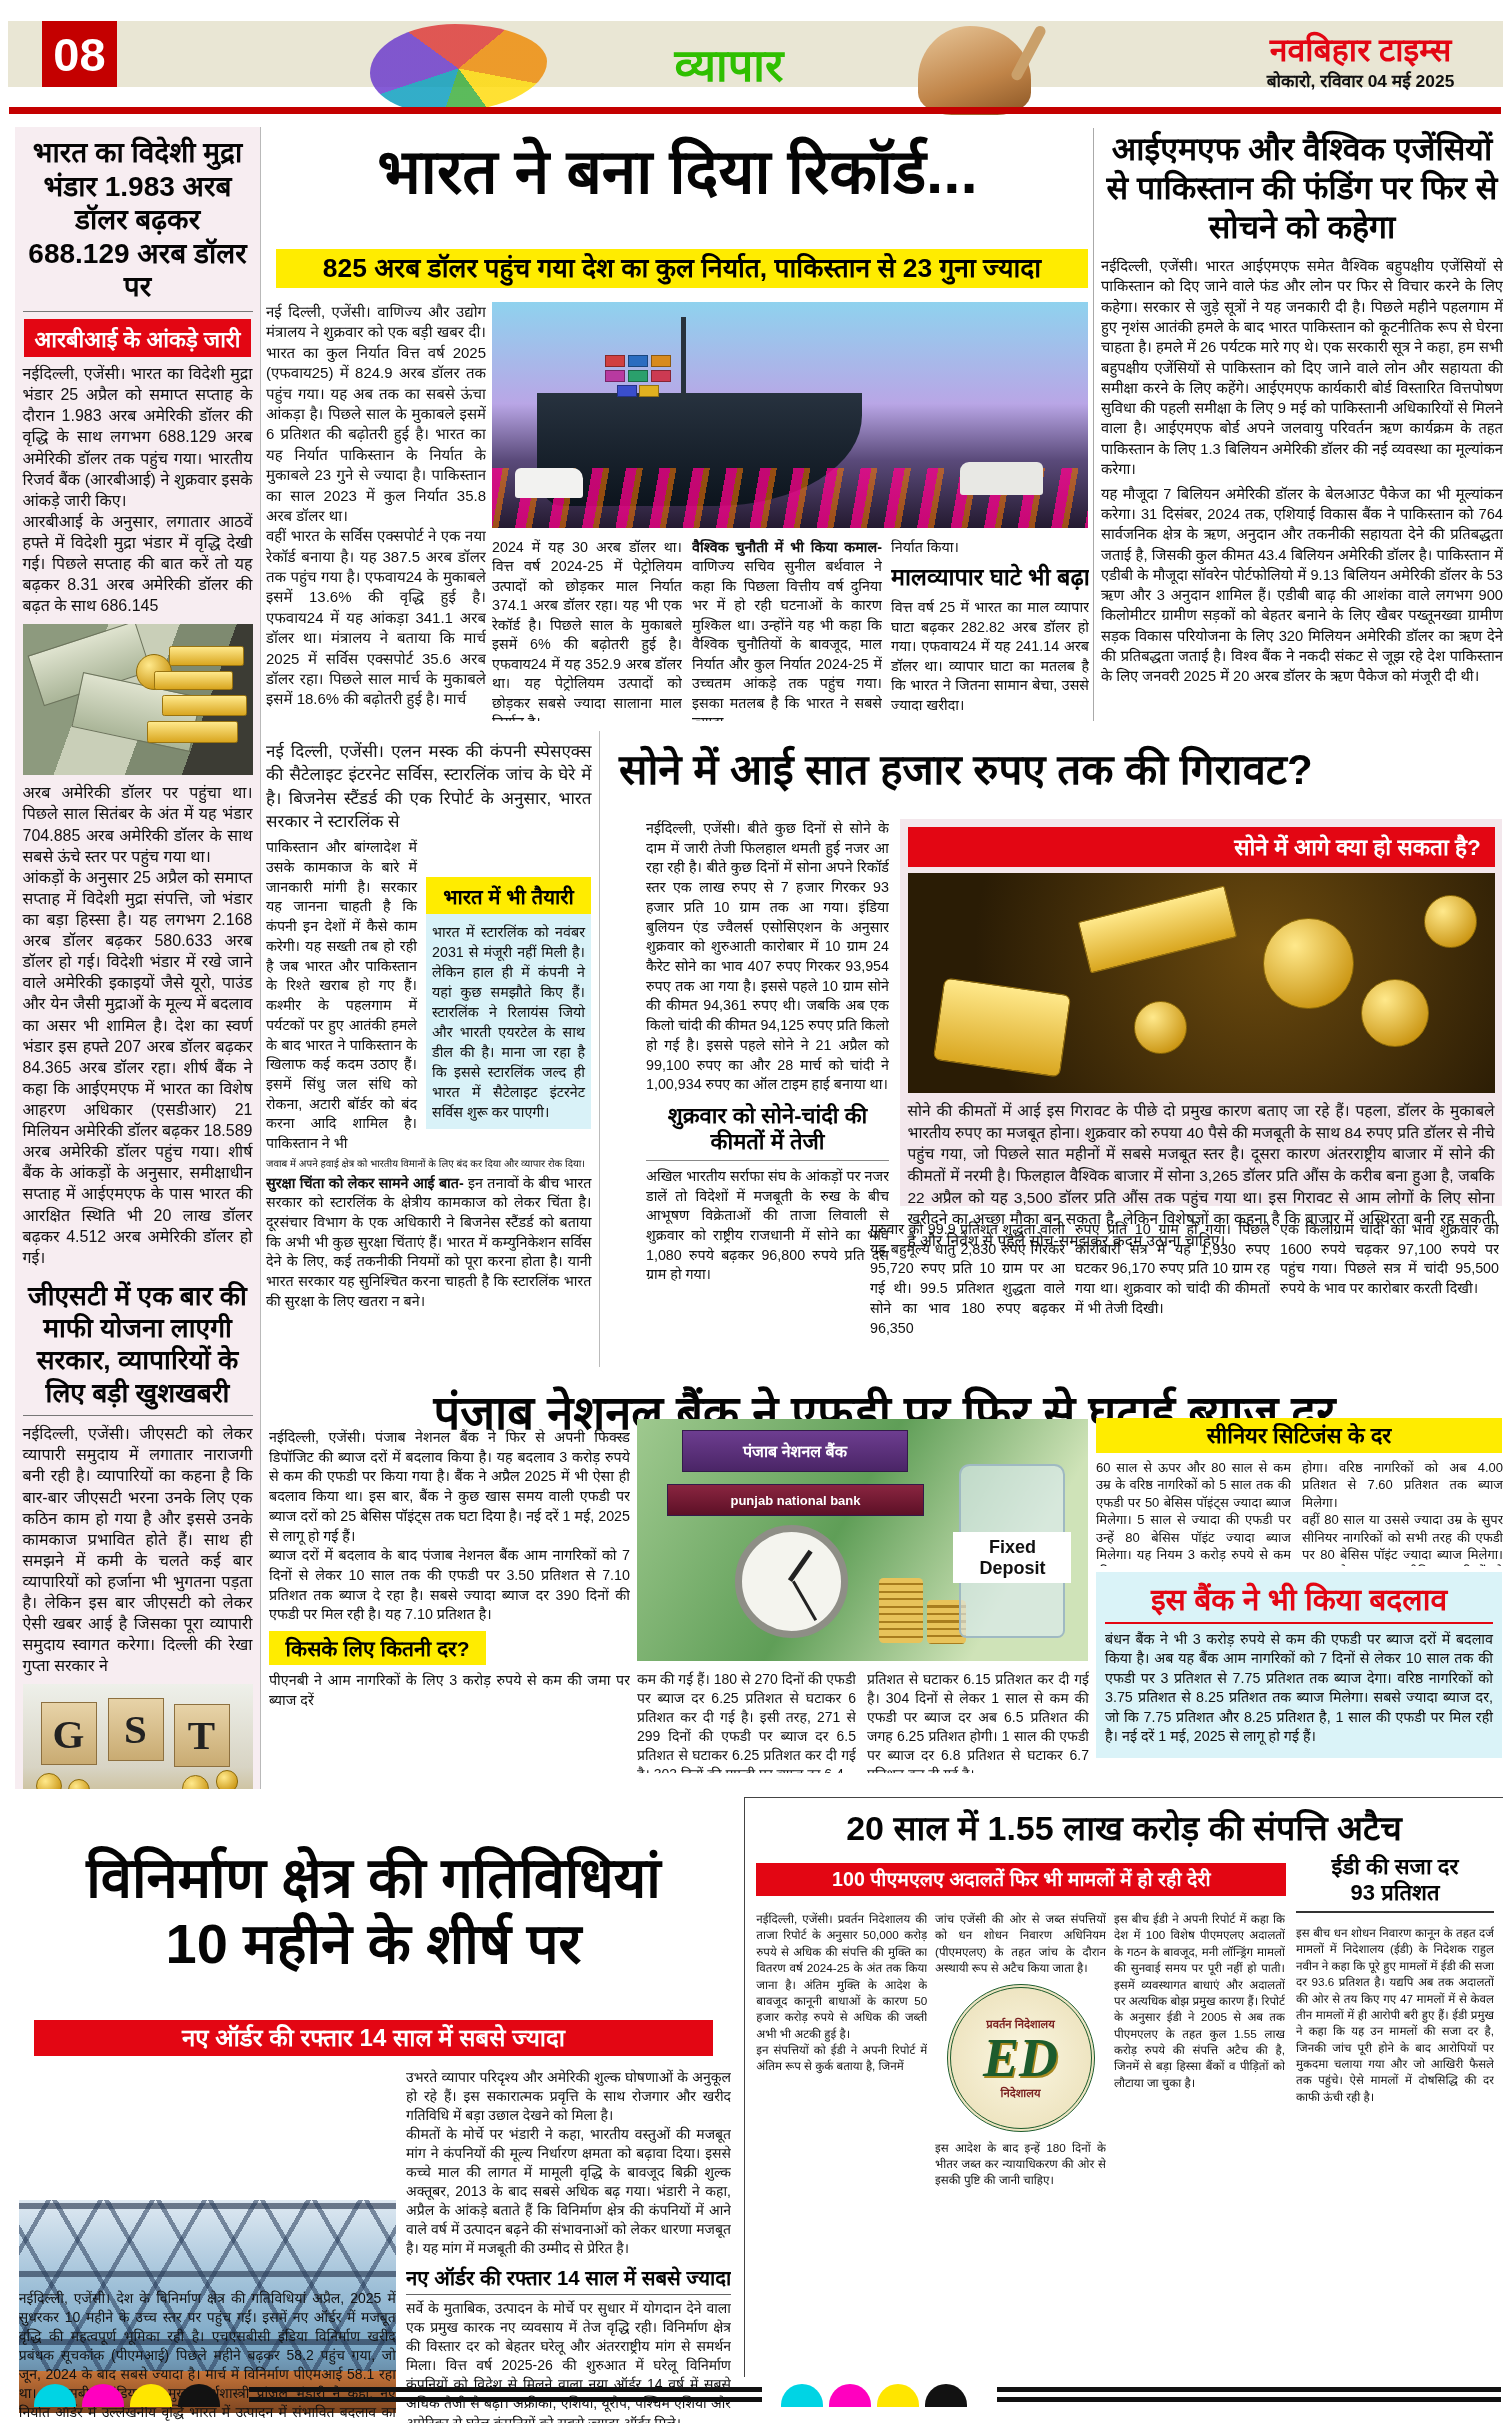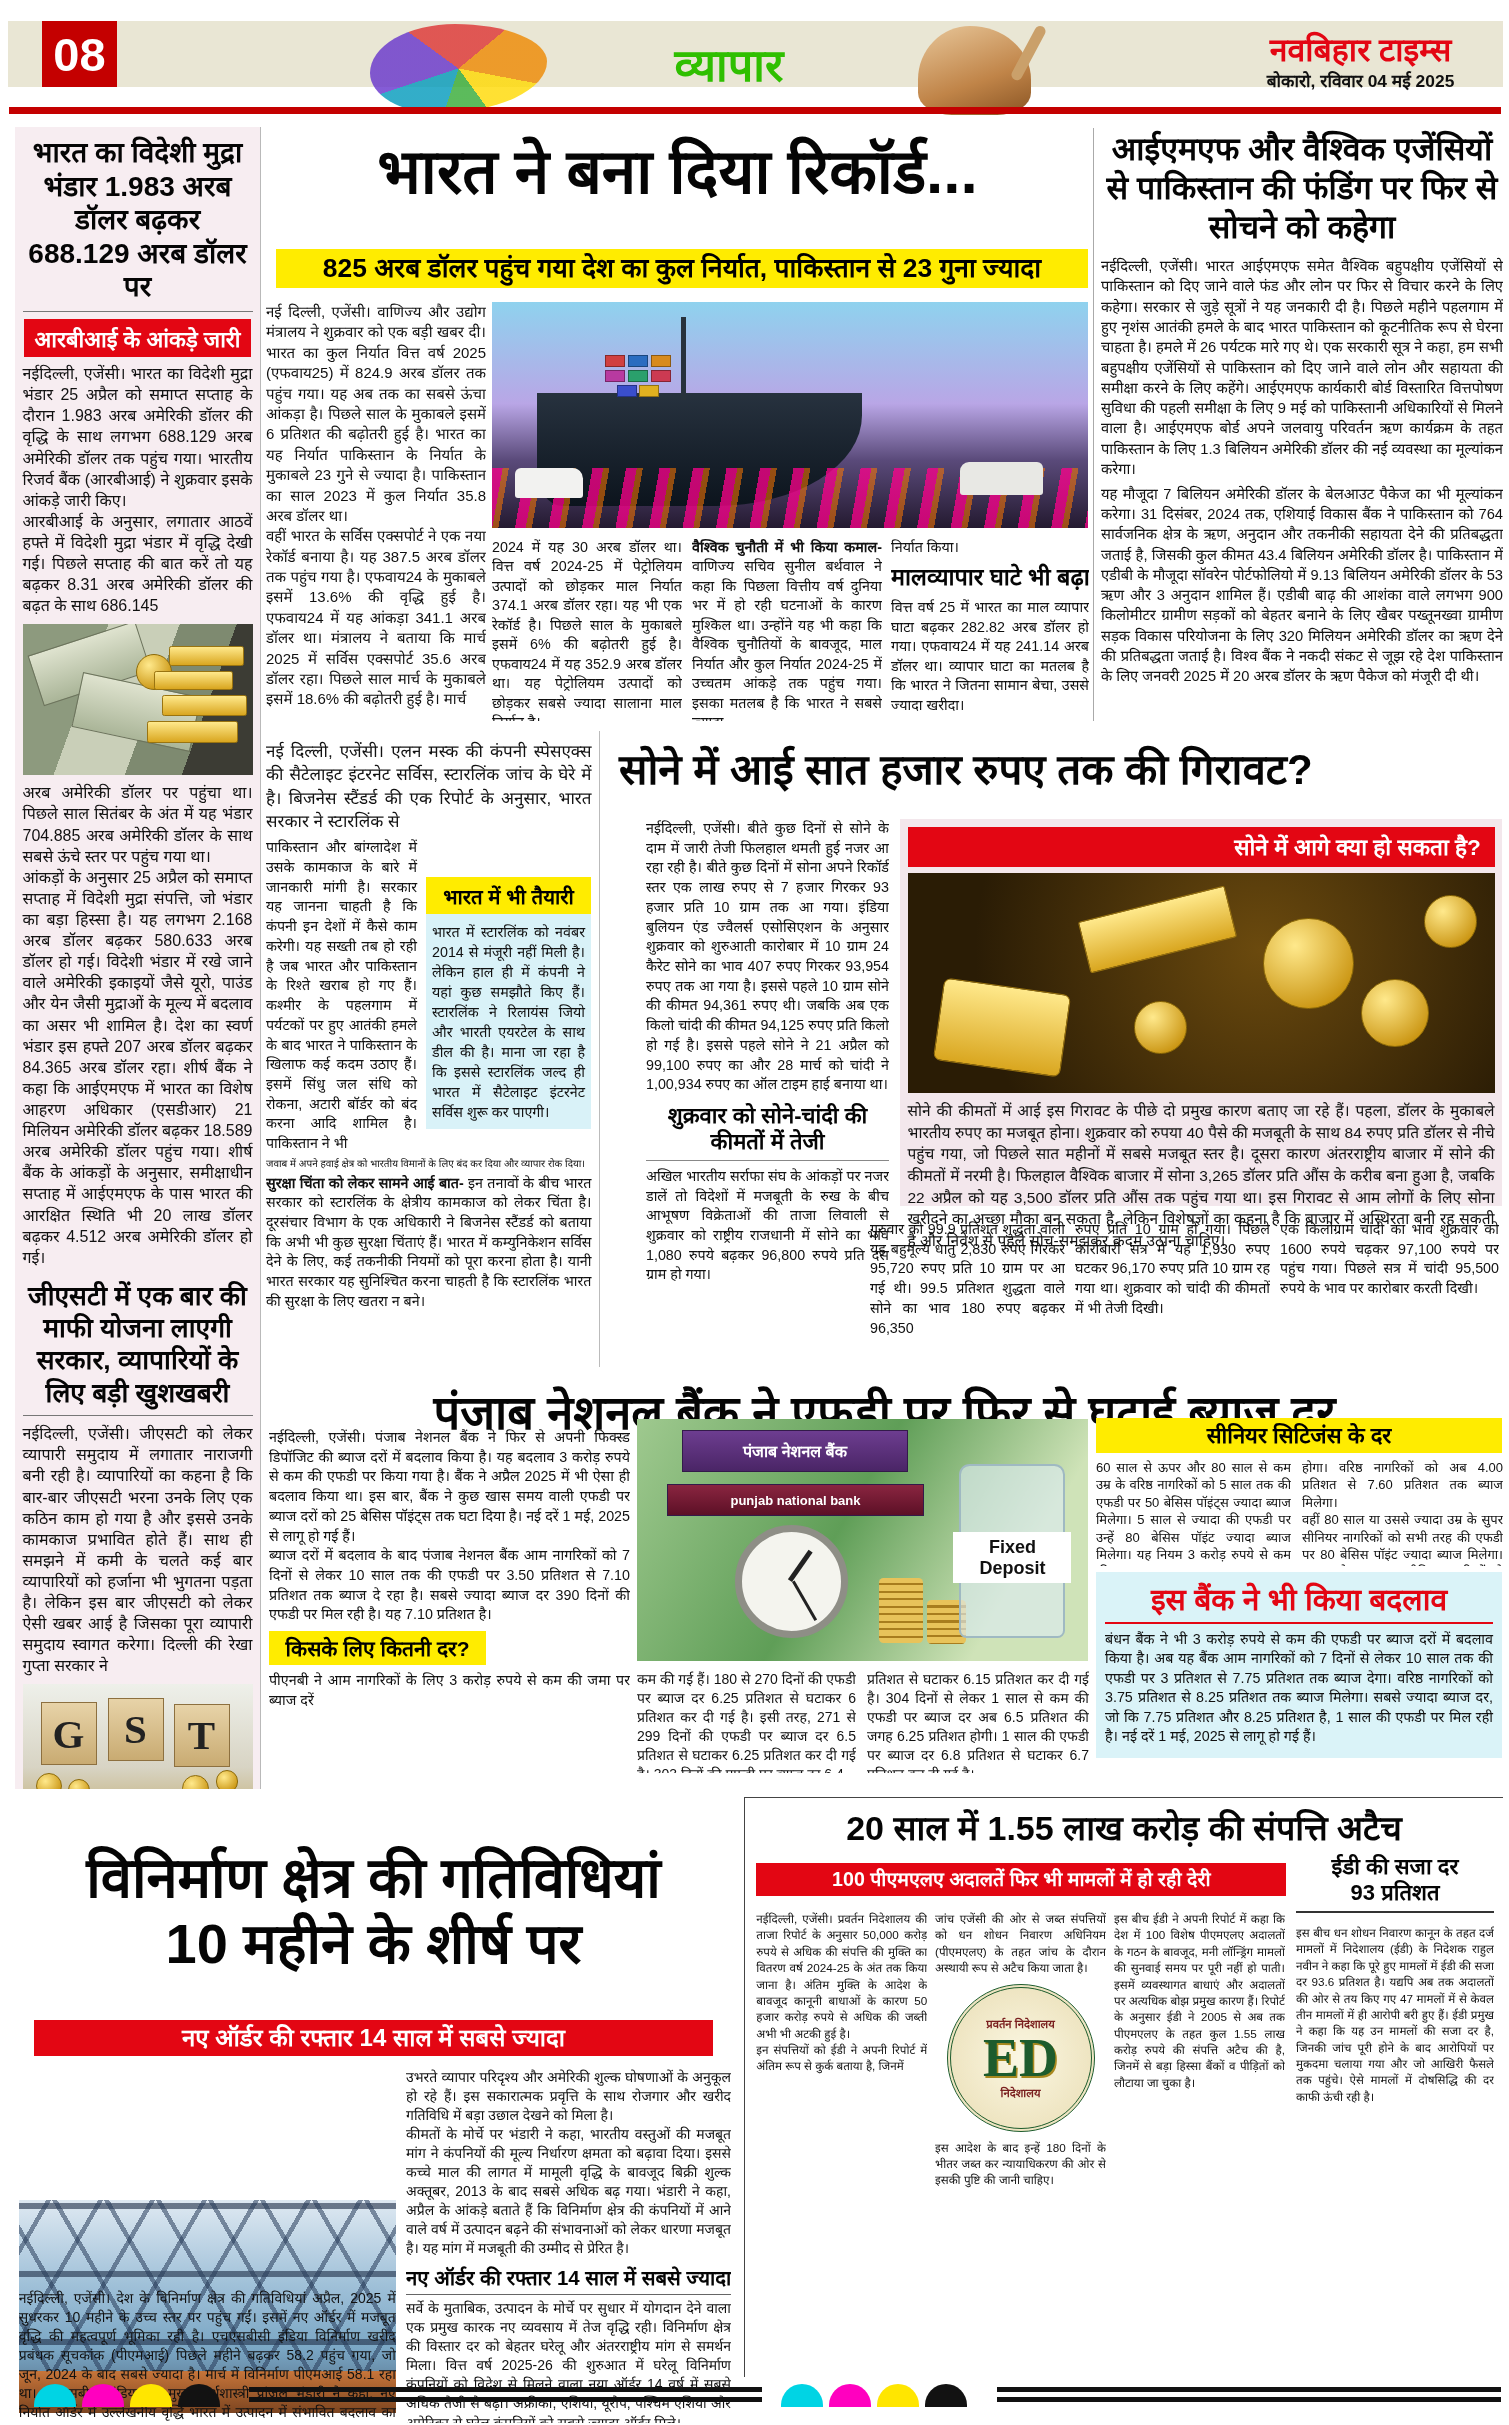--- a/index.html
+++ b/index.html
@@ -57,21 +57,21 @@
   .coinstack { position:absolute; background:repeating-linear-gradient(#e8c35a 0 5.3px,#a87d1e 5.3px 7.5px); border-radius:4.5px; }
   .factory-photo { background:linear-gradient(180deg,#dfe9f2 0%,#9fc0d8 40%,#7aa6c4 70%,#4c657c 100%); }
   .truss { position:absolute; inset:0; background:
            repeating-linear-gradient(60deg, rgba(40,60,90,.55) 0 4.5px, transparent 4.5px 45px),
            repeating-linear-gradient(-60deg, rgba(40,60,90,.55) 0 4.5px, transparent 4.5px 45px),
            repeating-linear-gradient(0deg, rgba(30,45,70,.6) 0 6px, transparent 6px 68px); }
   .factory-floor { position:absolute; background:linear-gradient(#c7753a,#7c4520); }
   .ed-emblem { border:4.5px double #1d5c2d; border-radius:50%; background:radial-gradient(#fbf7e2,#e9ddb4);
                display:flex; flex-direction:column; align-items:center; justify-content:center; color:#1d5c2d; }
   .ed-letters { font-family:"Liberation Serif",serif; font-weight:bold; font-size:54px; color:#1d5c2d;
-                text-shadow:1.5px 1.5px 0 #a8891f; line-height:1; }
+                text-shadow:1.5px 1.5px 0 #a8891f; font-style:italic; line-height:1; }
   .ed-small { font-size:11.3px; font-weight:bold; color:#7a1f1f; }
 
   .bump { width:42px; height:22.6px; border-radius:42px 42px 0 0; display:inline-block; margin-right:6px; }
   .dbl-line { height:15px; border-top:5.3px solid #111; border-bottom:5.3px solid #111; }
 </style>
 </head>
 <body>
 
 <div class="abs mast-band" style="left:7.5px; top:21px; width:1495px; height:66px;">
   <div class="abs map-blob" style="left:362px; top:3px; width:177px; height:89px;"></div>
@@ -152,21 +152,21 @@
   <div class="jc" style="font-size:14.7px; line-height:1.38; margin-top:9px;">नईदिल्ली, एजेंसी। भारत आईएमएफ समेत वैश्विक बहुपक्षीय एजेंसियों से पाकिस्तान को दिए जाने वाले फंड और लोन पर फिर से विचार करने के लिए कहेगा। सरकार से जुड़े सूत्रों ने यह जनकारी दी है। पिछले महीने पहलगाम में हुए नृशंस आतंकी हमले के बाद भारत पाकिस्तान को कूटनीतिक रूप से घेरना चाहता है। हमले में 26 पर्यटक मारे गए थे। एक सरकारी सूत्र ने कहा, हम सभी बहुपक्षीय एजेंसियों से पाकिस्तान को दिए जाने वाले लोन और सहायता की समीक्षा करने के लिए कहेंगे। आईएमएफ कार्यकारी बोर्ड विस्तारित वित्तपोषण सुविधा की पहली समीक्षा के लिए 9 मई को पाकिस्तानी अधिकारियों से मिलने वाला है। आईएमएफ बोर्ड अपने जलवायु परिवर्तन ऋण कार्यक्रम के तहत पाकिस्तान के लिए 1.3 बिलियन अमेरिकी डॉलर की नई व्यवस्था का मूल्यांकन करेगा।</div>
   <div class="jc" style="font-size:14.7px; line-height:1.38; margin-top:4.5px;">यह मौजूदा 7 बिलियन अमेरिकी डॉलर के बेलआउट पैकेज का भी मूल्यांकन करेगा। 31 दिसंबर, 2024 तक, एशियाई विकास बैंक ने पाकिस्तान को 764 सार्वजनिक क्षेत्र के ऋण, अनुदान और तकनीकी सहायता देने की प्रतिबद्धता जताई है, जिसकी कुल कीमत 43.4 बिलियन अमेरिकी डॉलर है। पाकिस्तान में एडीबी के मौजूदा सॉवरेन पोर्टफोलियो में 9.13 बिलियन अमेरिकी डॉलर के 53 ऋण और 3 अनुदान शामिल हैं। एडीबी बाढ़ की आशंका वाले लगभग 900 किलोमीटर ग्रामीण सड़कों को बेहतर बनाने के लिए खैबर पख्तूनख्वा ग्रामीण सड़क विकास परियोजना के लिए 320 मिलियन अमेरिकी डॉलर का ऋण देने की प्रतिबद्धता जताई है। विश्व बैंक ने नकदी संकट से जूझ रहे देश पाकिस्तान के लिए जनवरी 2025 में 20 अरब डॉलर के ऋण पैकेज को मंजूरी दी थी।</div>
 </div>
 
 <div class="abs clip" style="left:266px; top:731px; width:334px; height:636px; border-right:0.8px solid #bbb; padding-right:7.5px;">
   <div class="jc" style="font-size:17px; line-height:1.38; margin-top:9px;">नई दिल्ली, एजेंसी। एलन मस्क की कंपनी स्पेसएक्स की सैटेलाइट इंटरनेट सर्विस, स्टारलिंक जांच के घेरे में है। बिजनेस स्टैंडर्ड की एक रिपोर्ट के अनुसार, भारत सरकार ने स्टारलिंक से</div>
   <div style="display:flex; gap:9px; margin-top:4.5px;">
     <div class="jc" style="width:151px; font-size:14.3px; line-height:1.38;">पाकिस्तान और बांग्लादेश में उसके कामकाज के बारे में जानकारी मांगी है। सरकार यह जानना चाहती है कि कंपनी इन देशों में कैसे काम करेगी। यह सख्ती तब हो रही है जब भारत और पाकिस्तान के रिश्ते खराब हो गए हैं। कश्मीर के पहलगाम में पर्यटकों पर हुए आतंकी हमले के बाद भारत ने पाकिस्तान के खिलाफ कई कदम उठाए हैं। इसमें सिंधु जल संधि को रोकना, अटारी बॉर्डर को बंद करना आदि शामिल है। पाकिस्तान ने भी</div>
     <div style="width:165px;">
       <div class="yellow-banner" style="font-size:20.4px; padding:4.5px 0; margin-top:39px;">भारत में भी तैयारी</div>
-      <div class="jc" style="background:#d9f2f8; font-size:14.3px; line-height:1.4; padding:7.5px 6px;">भारत में स्टारलिंक को नवंबर 2014 से मंजूरी नहीं मिली है। लेकिन हाल ही में कंपनी ने यहां कुछ समझौते किए हैं। स्टारलिंक ने रिलायंस जियो और भारती एयरटेल के साथ डील की है। माना जा रहा है कि इससे स्टारलिंक जल्द ही भारत में सैटेलाइट इंटरनेट सर्विस शुरू कर पाएगी।</div>
+      <div class="jc" style="background:#d9f2f8; font-size:14.3px; line-height:1.4; padding:7.5px 6px;">भारत में स्टारलिंक को नवंबर 2031 से मंजूरी नहीं मिली है। लेकिन हाल ही में कंपनी ने यहां कुछ समझौते किए हैं। स्टारलिंक ने रिलायंस जियो और भारती एयरटेल के साथ डील की है। माना जा रहा है कि इससे स्टारलिंक जल्द ही भारत में सैटेलाइट इंटरनेट सर्विस शुरू कर पाएगी।</div>
     </div>
   </div>
   <div class="jc" style="font-size:10px; line-height:1.38; margin-top:3px;">जवाब में अपने हवाई क्षेत्र को भारतीय विमानों के लिए बंद कर दिया और व्यापार रोक दिया।</div>
   <p class="jc" style="font-size:14.3px; line-height:1.38; margin-top:3px;"><b>सुरक्षा चिंता को लेकर सामने आई बात-</b><span> इन तनावों के बीच भारत सरकार को स्टारलिंक के क्षेत्रीय कामकाज को लेकर चिंता है। दूरसंचार विभाग के एक अधिकारी ने बिजनेस स्टैंडर्ड को बताया कि अभी भी कुछ सुरक्षा चिंताएं हैं। भारत में कम्युनिकेशन सर्विस देने के लिए, कई तकनीकी नियमों को पूरा करना होता है। यानी भारत सरकार यह सुनिश्चित करना चाहती है कि स्टारलिंक भारत की सुरक्षा के लिए खतरा न बने।</span></p>
 </div>
 
 <div class="abs clip" style="left:604px; top:731px; width:898px; height:636px;">
   <div class="hl nowrap" style="position:absolute; left:3px; top:7.5px; width:892px; font-size:42px; text-align:left; padding-left:12px;">सोने में आई सात हजार रुपए तक की गिरावट?</div>
   <div class="abs clip" style="left:42px; top:88px; width:243px; height:528px;">
     <div class="jc" style="font-size:14.3px; line-height:1.38;">नईदिल्ली, एजेंसी। बीते कुछ दिनों से सोने के दाम में जारी तेजी फिलहाल थमती हुई नजर आ रहा रही है। बीते कुछ दिनों में सोना अपने रिकॉर्ड स्तर एक लाख रुपए से 7 हजार गिरकर 93 हजार प्रति 10 ग्राम तक आ गया। इंडिया बुलियन एंड ज्वैलर्स एसोसिएशन के अनुसार शुक्रवार को शुरुआती कारोबार में 10 ग्राम 24 कैरेट सोने का भाव 407 रुपए गिरकर 93,954 रुपए तक आ गया है। इससे पहले 10 ग्राम सोने की कीमत 94,361 रुपए थी। जबकि अब एक किलो चांदी की कीमत 94,125 रुपए प्रति किलो हो गई है। इससे पहले सोने ने 21 अप्रैल को 99,100 रुपए का और 28 मार्च को चांदी ने 1,00,934 रुपए का ऑल टाइम हाई बनाया था।</div>

